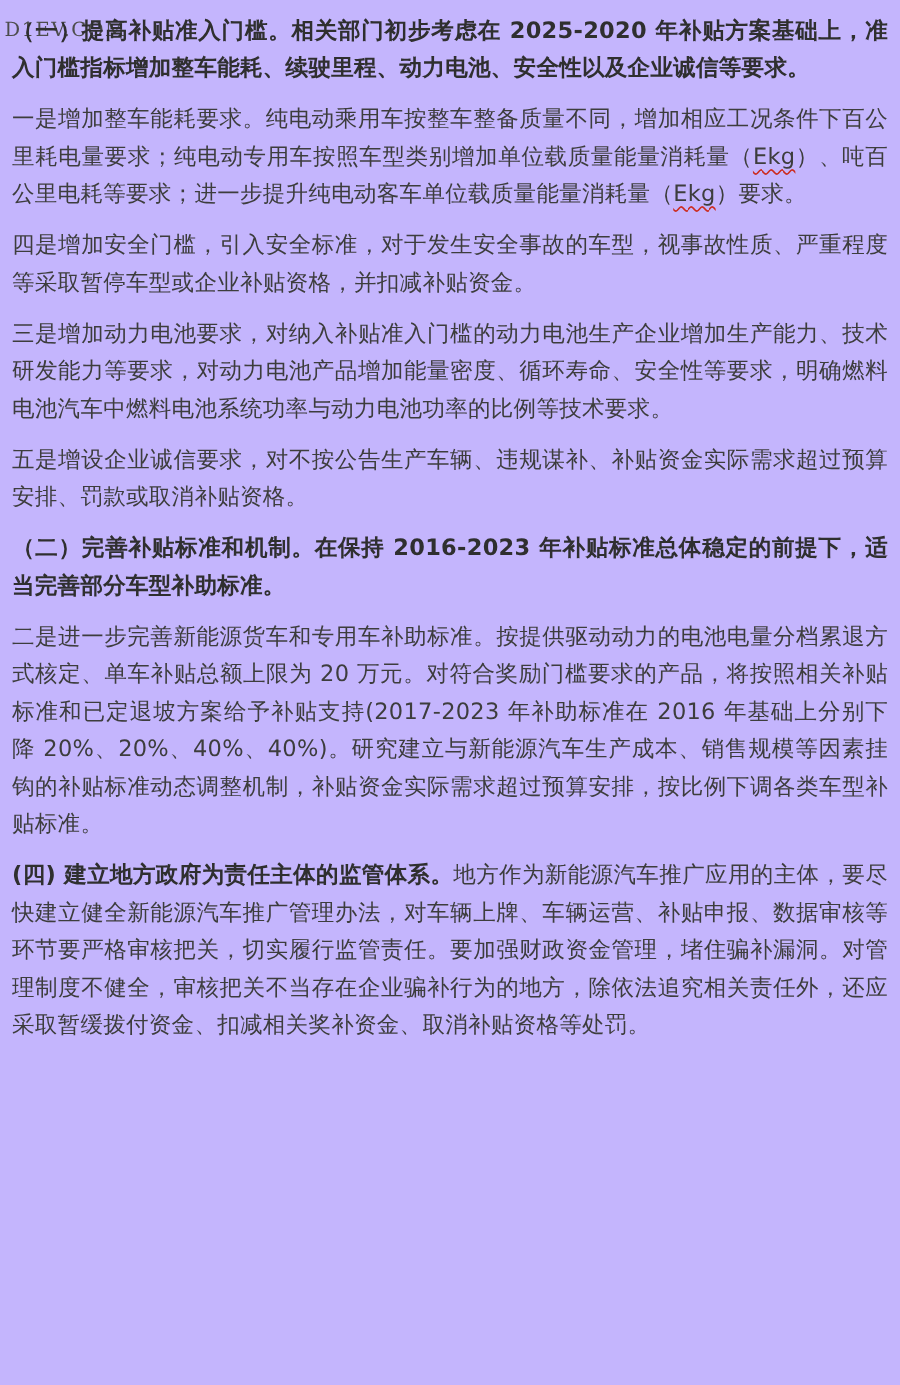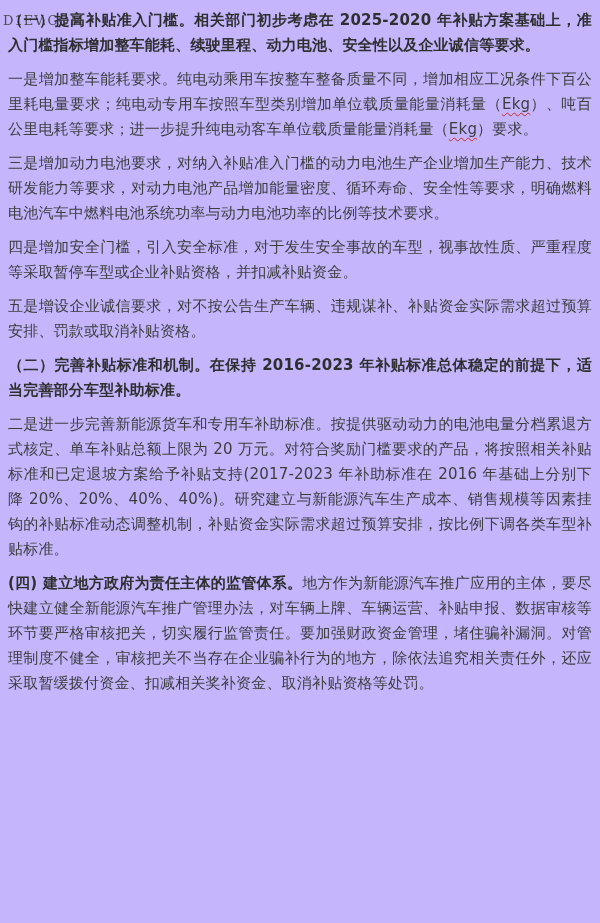--- a/index.html
+++ b/index.html
@@ -47,20 +47,20 @@
   }
 </style>
 </head>
 <body>
 
 <div class="page">
   <div class="watermark">D1EV.COM</div>
   <div class="doc" id="doc-body">
       <p><span class="b">（一）提高补贴准入门槛。相关部门初步考虑在 2025-2020 年补贴方案基础上，准入门槛指标增加整车能耗、续驶里程、动力电池、安全性以及企业诚信等要求。</span></p>
       <p><span>一是增加整车能耗要求。纯电动乘用车按整车整备质量不同，增加相应工况条件下百公里耗电量要求；纯电动专用车按照车型类别增加单位载质量能量消耗量（</span><span class="sp">Ekg</span><span>）、吨百公里电耗等要求；进一步提升纯电动客车单位载质量能量消耗量（</span><span class="sp">Ekg</span><span>）要求。</span></p>
+      <p><span>四是增加安全门槛，引入安全标准，对于发生安全事故的车型，视事故性质、严重程度等采取暂停车型或企业补贴资格，并扣减补贴资金。</span></p>
       <p><span>三是增加动力电池要求，对纳入补贴准入门槛的动力电池生产企业增加生产能力、技术研发能力等要求，对动力电池产品增加能量密度、循环寿命、安全性等要求，明确燃料电池汽车中燃料电池系统功率与动力电池功率的比例等技术要求。</span></p>
-      <p><span>四是增加安全门槛，引入安全标准，对于发生安全事故的车型，视事故性质、严重程度等采取暂停车型或企业补贴资格，并扣减补贴资金。</span></p>
       <p><span>五是增设企业诚信要求，对不按公告生产车辆、违规谋补、补贴资金实际需求超过预算安排、罚款或取消补贴资格。</span></p>
       <p><span class="b">（二）完善补贴标准和机制。在保持 2016-2023 年补贴标准总体稳定的前提下，适当完善部分车型补助标准。</span></p>
       <p><span>二是进一步完善新能源货车和专用车补助标准。按提供驱动动力的电池电量分档累退方式核定、单车补贴总额上限为 20 万元。对符合奖励门槛要求的产品，将按照相关补贴标准和已定退坡方案给予补贴支持(2017-2023 年补助标准在 2016 年基础上分别下降 20%、20%、40%、40%)。研究建立与新能源汽车生产成本、销售规模等因素挂钩的补贴标准动态调整机制，补贴资金实际需求超过预算安排，按比例下调各类车型补贴标准。</span></p>
       <p><span class="b">(四) 建立地方政府为责任主体的监管体系。</span><span>地方作为新能源汽车推广应用的主体，要尽快建立健全新能源汽车推广管理办法，对车辆上牌、车辆运营、补贴申报、数据审核等环节要严格审核把关，切实履行监管责任。要加强财政资金管理，堵住骗补漏洞。对管理制度不健全，审核把关不当存在企业骗补行为的地方，除依法追究相关责任外，还应采取暂缓拨付资金、扣减相关奖补资金、取消补贴资格等处罚。</span></p>
     </div>
 </div>
 
 </body></html>

